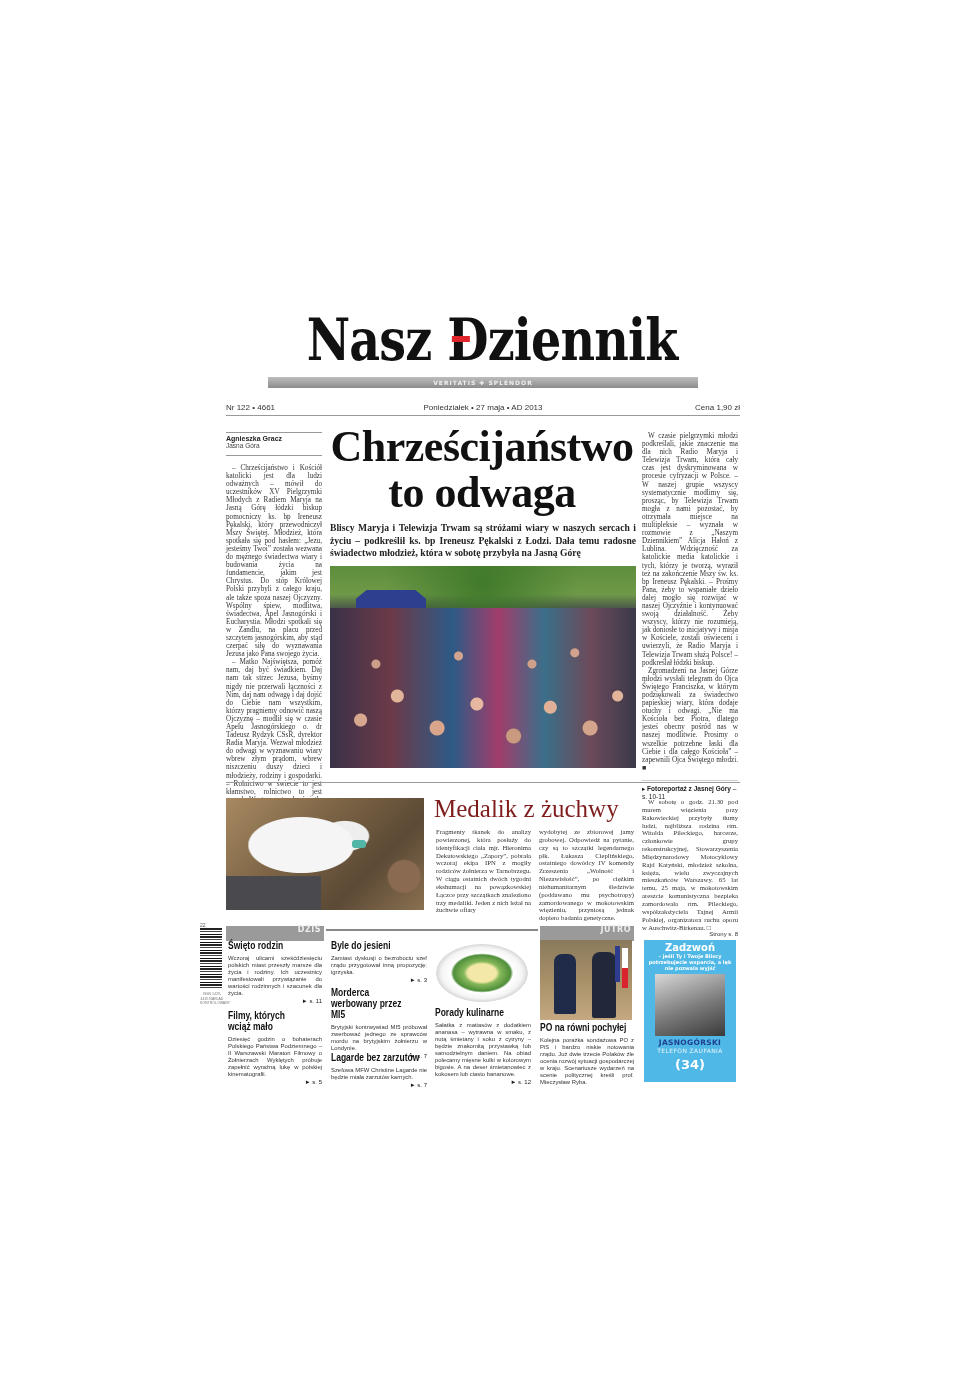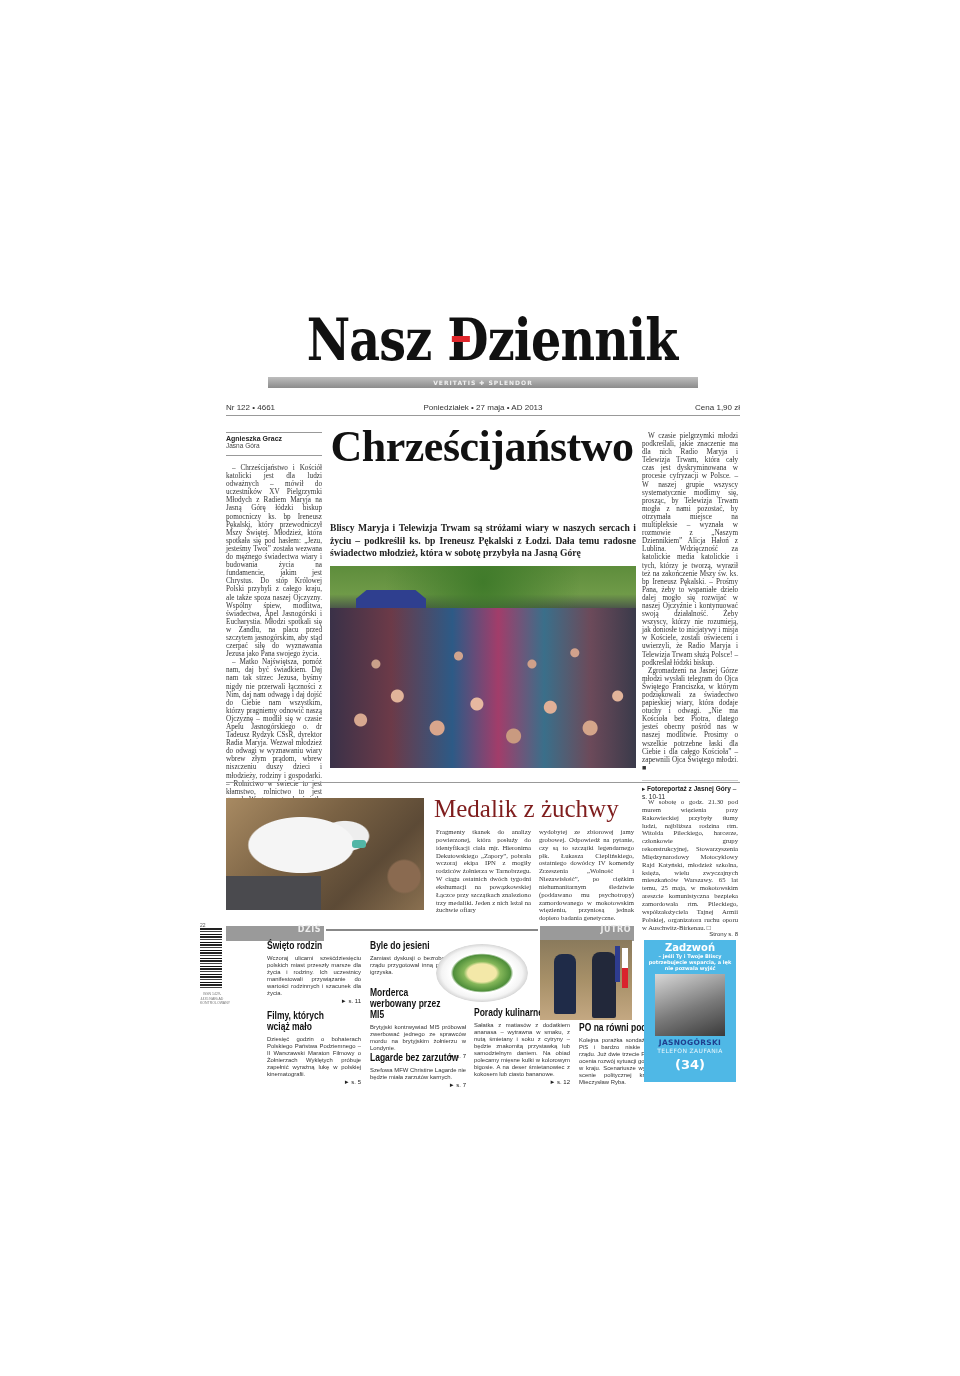--- a/index.html
+++ b/index.html
@@ -77,21 +77,21 @@
   
   .barcode { left:200px; top:922px; width:24px; height:88px; }
   .barcode .bars { width:22px; height:60px; background:repeating-linear-gradient(180deg,#222 0 2px,#fff 2px 3px,#444 3px 4px,#fff 4px 6px,#111 6px 7px,#fff 7px 8px); }
   .barcode .num { font-family:"Liberation Sans", sans-serif; font-size:5px; color:#555; }
   .barcode .tiny { font-family:"Liberation Sans", sans-serif; font-size:3.5px; color:#777; line-height:4.5px; text-align:center; margin-top:4px; }
 
   .sectionbar { top:926px; height:15px; background:#9a9a9a; }
   .sectionbar span { position:absolute; right:3px; top:-1px; font-family:"DejaVu Sans", sans-serif; font-weight:bold; font-size:8px; color:#eee; letter-spacing:0.5px; }
   .thinbar { left:326px; top:929px; width:212px; height:2px; background:#888; }
 
-  .teaser { font-family:"Liberation Sans", sans-serif;margin-left:39px; }
+  .teaser { font-family:"Liberation Sans", sans-serif; }
   .teaser h3 { margin:0 0 4px; font-family:"Liberation Sans", sans-serif; font-weight:bold; font-size:10px; line-height:11px; color:#111; transform:scaleX(0.85); transform-origin:left; white-space:nowrap; }
   .teaser p { margin:0; font-size:5.9px; line-height:7px; color:#333; text-align:justify; }
   .teaser .pg { display:block; text-align:right; font-size:6px; color:#222; margin-top:1px; }
 
   .saladphoto { left:436px; top:944px; width:92px; height:58px; border-radius:50%; background:radial-gradient(ellipse at 50% 50%, #f3e8a8 0 22%, #86b85a 28%, #4f8e3a 44%, #ffffff 48%, #f4f4f4 62%, #d8d8d8 70%, rgba(255,255,255,0) 72%); }
   .politicsphoto { left:540px; top:940px; width:92px; height:80px; background:linear-gradient(180deg,#8a7a5c 0%,#a79068 50%,#c4a882 100%); overflow:hidden; }
   .politicsphoto .m1 { position:absolute; left:14px; top:14px; width:22px; height:60px; background:#1f2b48; border-radius:8px 8px 2px 2px; }
   .politicsphoto .m2 { position:absolute; left:52px; top:12px; width:24px; height:66px; background:#22283a; border-radius:8px 8px 2px 2px; }
   .politicsphoto .flag1 { position:absolute; right:4px; top:8px; width:6px; height:40px; background:linear-gradient(#ffffff 50%,#d9232d 50%); }
   .politicsphoto .flag2 { position:absolute; right:12px; top:6px; width:5px; height:36px; background:#2e3c8f; }
@@ -127,20 +127,21 @@
     <div class="place">Jasna Góra</div>
   </div>
   <div class="col-text">
     <p>– Chrześcijaństwo i Kościół katolicki jest dla ludzi odważnych – mówił do uczestników XV Pielgrzymki Młodych z Radiem Maryja na Jasną Górę łódzki biskup pomocniczy ks. bp Ireneusz Pękalski, który przewodniczył Mszy Świętej. Młodzież, która spotkała się pod hasłem: „Jezu, jesteśmy Twoi” została wezwana do mężnego świadectwa wiary i budowania życia na fundamencie, jakim jest Chrystus. Do stóp Królowej Polski przybyli z całego kraju, ale także spoza naszej Ojczyzny. Wspólny śpiew, modlitwa, świadectwa, Apel Jasnogórski i Eucharystia. Młodzi spotkali się w Zandlu, na placu przed szczytem jasnogórskim, aby stąd czerpać siłę do wyznawania Jezusa jako Pana swojego życia.</p>
     <p>– Matko Najświętsza, pomóż nam, daj być świadkiem. Daj nam tak strzec Jezusa, byśmy nigdy nie przerwali łączności z Nim, daj nam odwagę i daj dojść do Ciebie nam wszystkim, którzy pragniemy odnowić naszą Ojczyznę – modlił się w czasie Apelu Jasnogórskiego o. dr Tadeusz Rydzyk CSsR, dyrektor Radia Maryja. Wezwał młodzież do odwagi w wyznawaniu wiary wbrew złym prądom, wbrew niszczeniu duszy dzieci i młodzieży, rodziny i gospodarki. – Rolnictwo w świecie to jest kłamstwo, rolnictwo to jest grzech. Wystarczy trochę światła i rolnictwo ucieka – mówił do młodych. Przypomniał też słowa błogosławionego Jana Pawła II skierowane do nas młodych</p>
   </div>
 </div>
 
 <div class="abs headline">
   <div>Chrześcijaństwo</div>
+  <div>to odwaga</div>
 </div>
 <div class="abs lead">Bliscy Maryja i Telewizja Trwam są stróżami wiary w naszych sercach i życiu – podkreślił ks. bp Ireneusz Pękalski z Łodzi. Dała temu radosne świadectwo młodzież, która w sobotę przybyła na Jasną Górę</div>
 
 <div class="abs mainphoto">
   <div class="tent"></div>
   <div class="crowd"></div>
 </div>
 
 <div class="abs rightcol">
   <div class="col-text">

